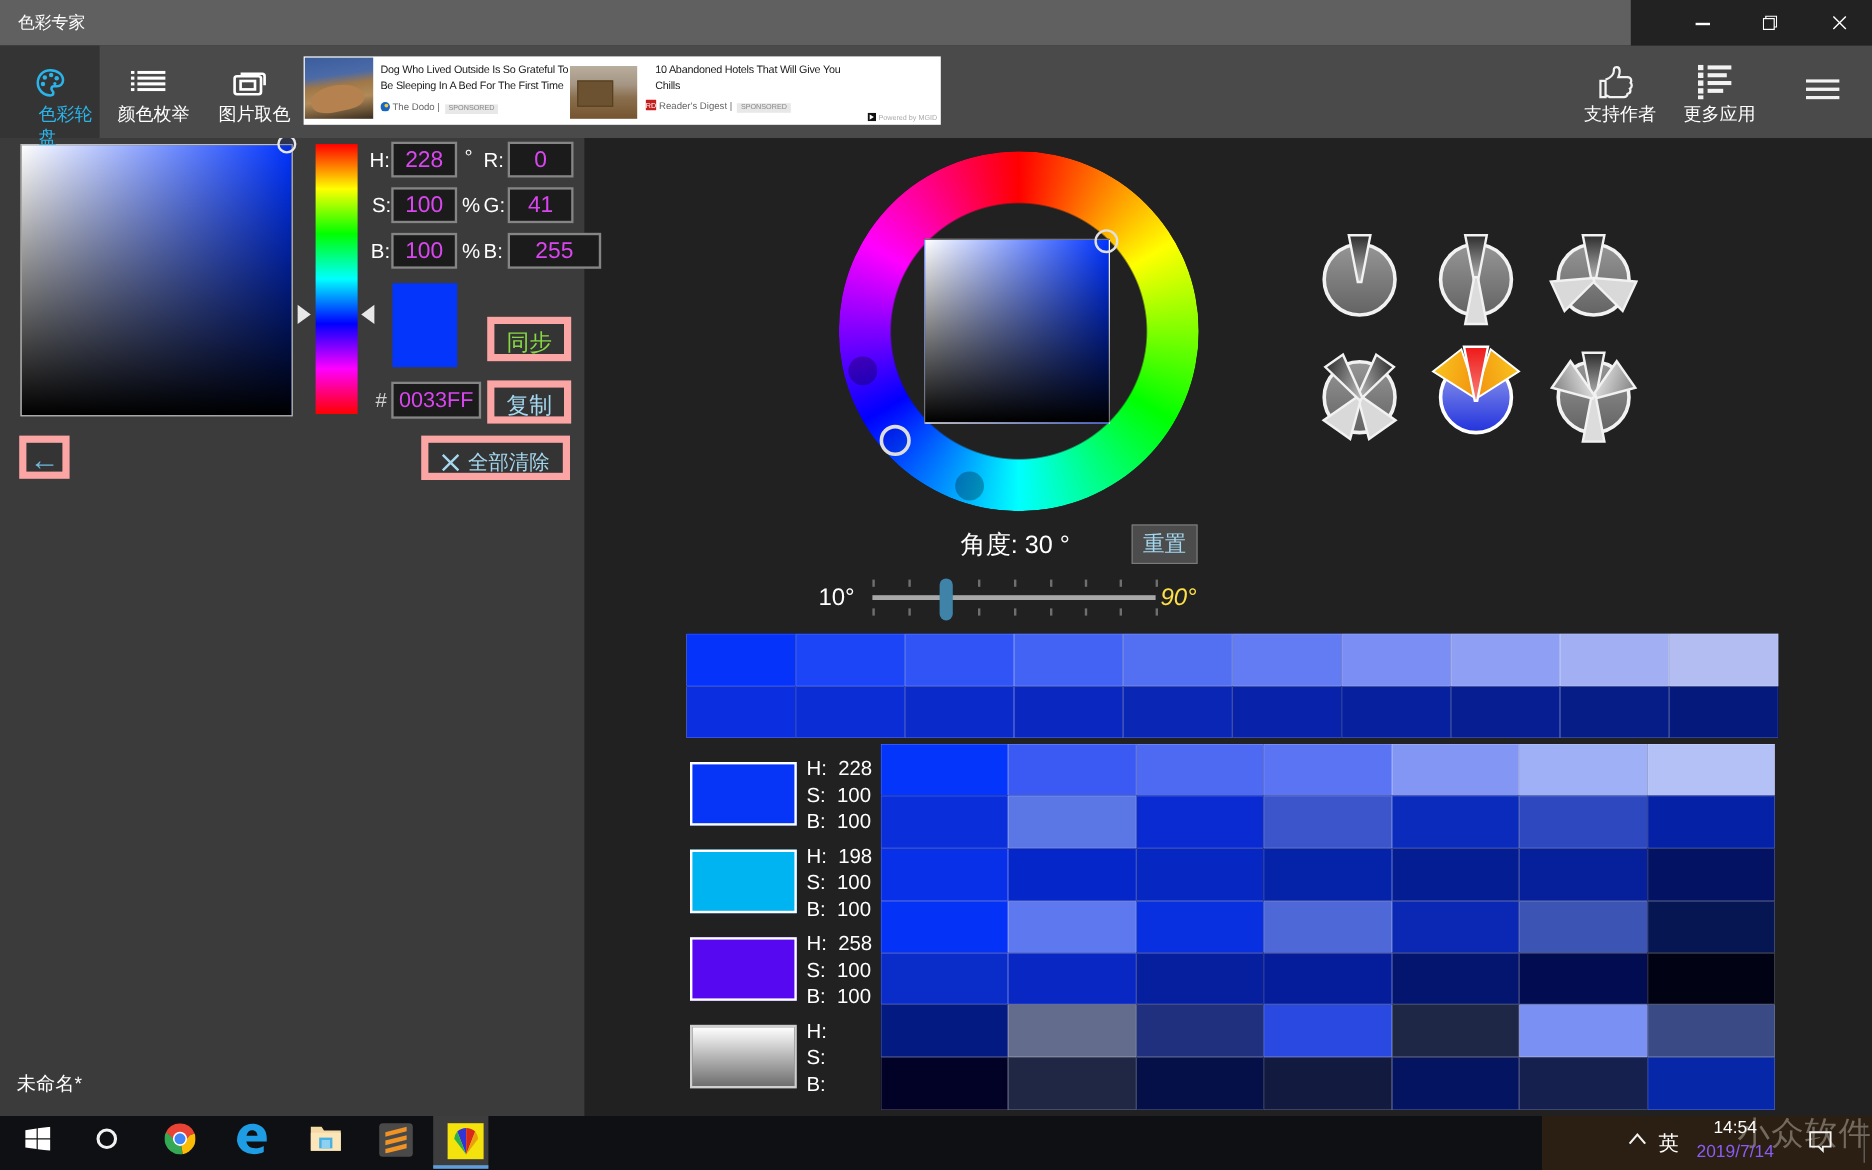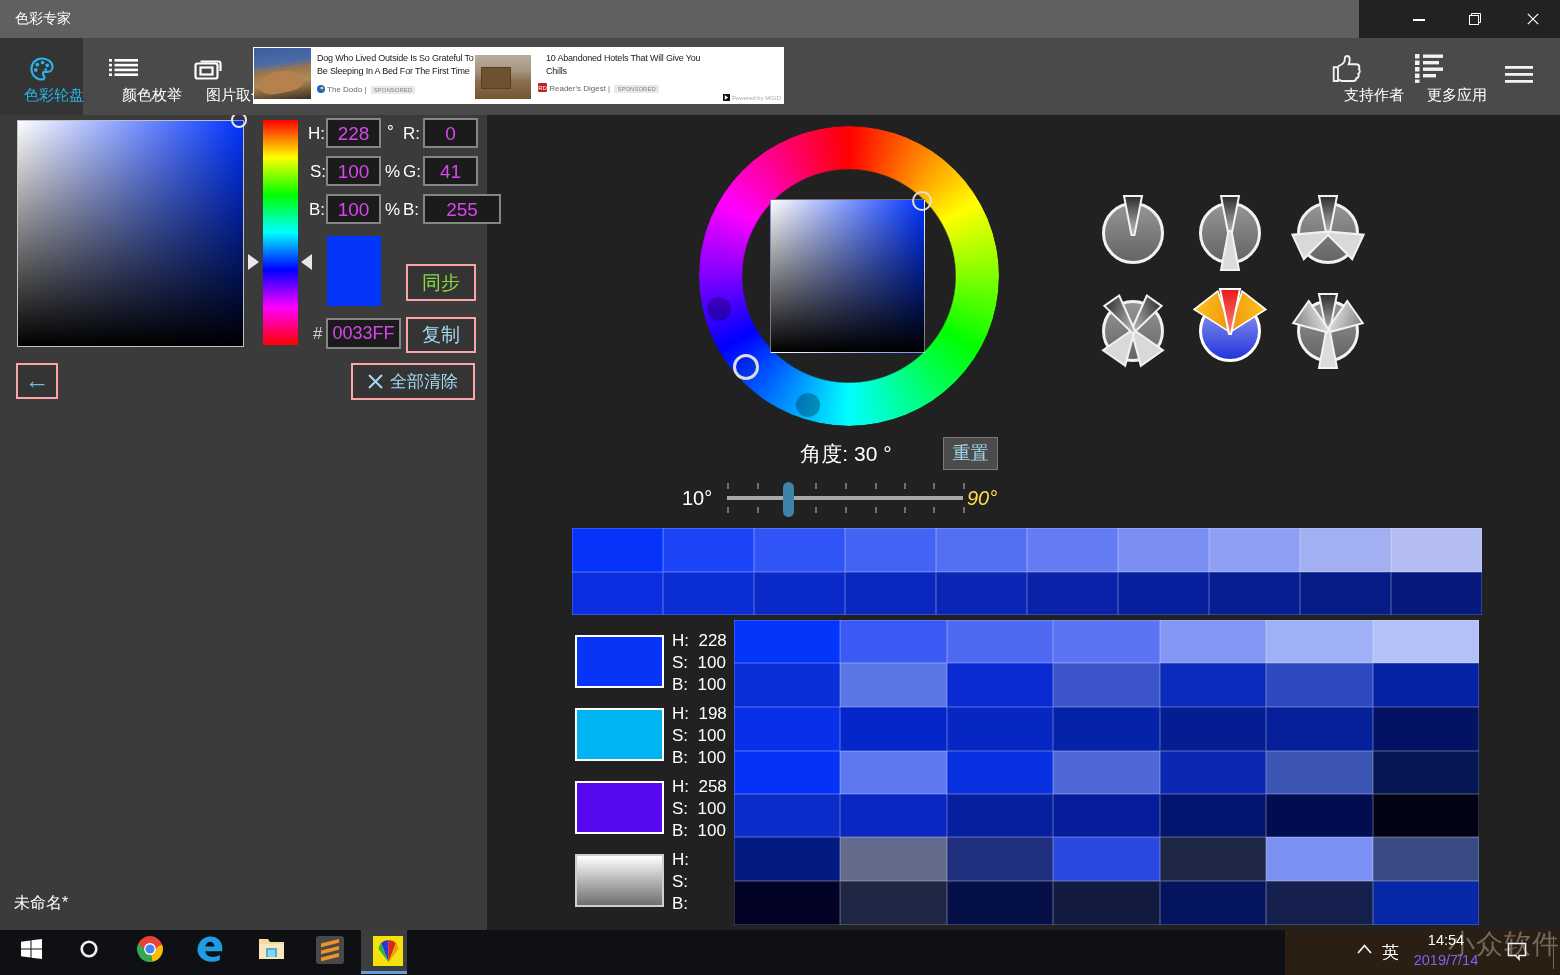--- a/index.html
+++ b/index.html
@@ -6,32 +6,32 @@
   html,body { width:1560px; height:975px; overflow:hidden; background:#222; font-family:"Liberation Sans", sans-serif; }
   .abs { position:absolute; }
   #stage { position:relative; width:1560px; height:975px; }
   
   #titlebar { left:0; top:0; width:1359px; height:38px; background:#606060; }
   #title { left:15px; top:10px; font-size:14px; color:#fff; }
   .winbtn { top:0; width:46px; height:38px; color:#fff; text-align:center; line-height:38px; font-size:15px; }
   
   #toolbar { left:0; top:38px; width:1560px; height:77px; background:#4a4a4a; }
   #tab1 { left:0; top:0; width:83px; height:77px; background:#343434; }
-  .tablabel { width:170px; text-align:right; top:48px; font-size:15px; color:#fff; position:absolute; }
+  .tablabel { width:170px; text-align:left; top:48px; font-size:15px; color:#fff; position:absolute;padding-left:32px; }
   
   #ad { left:253px; top:9px; width:531px; height:57px; background:#fff; overflow:hidden; }
   .adh { position:absolute; font-size:9px; color:#1a1a1a; line-height:12.5px; width:165px; height:26px; overflow:hidden; letter-spacing:-0.2px; }
   .adsrc { position:absolute; font-size:8px; color:#666; white-space:nowrap; }
   .sponsored { display:inline-block; background:#e8e8e8; color:#888; font-size:6px; padding:1px 3px; margin-left:2px; }
   
   #lpanel { left:0; top:115px; width:487px; height:815px; background:#3b3b3b; }
   .ibox { position:absolute; background:#1b1b1b; border:2px solid #858585; color:#d946ef;
           font-size:19px; text-align:center; line-height:27px; }
   .ilabel { position:absolute; color:#fff; font-size:17px; }
-  .btn { position:absolute; background:#343434; border:2px solid #fca5a5; text-align:center; }
+  .btn { position:absolute; background:#343434; border:6px solid #fca5a5; text-align:center; }
   
   #main { left:487px; top:115px; width:1073px; height:815px; background:#212121; }
   .cell { position:absolute; box-shadow:inset 0 0 0 0.5px rgba(255,255,255,0.35); }
   .sw { width:89px; height:53px; border:2px solid #fff; }
   .swt { position:absolute; color:#fff; font-size:17px; line-height:22px; }
   
   #taskbar { left:0; top:930px; width:1560px; height:45px; background:#0e1013; }
 </style>
 </head>
 <body>

